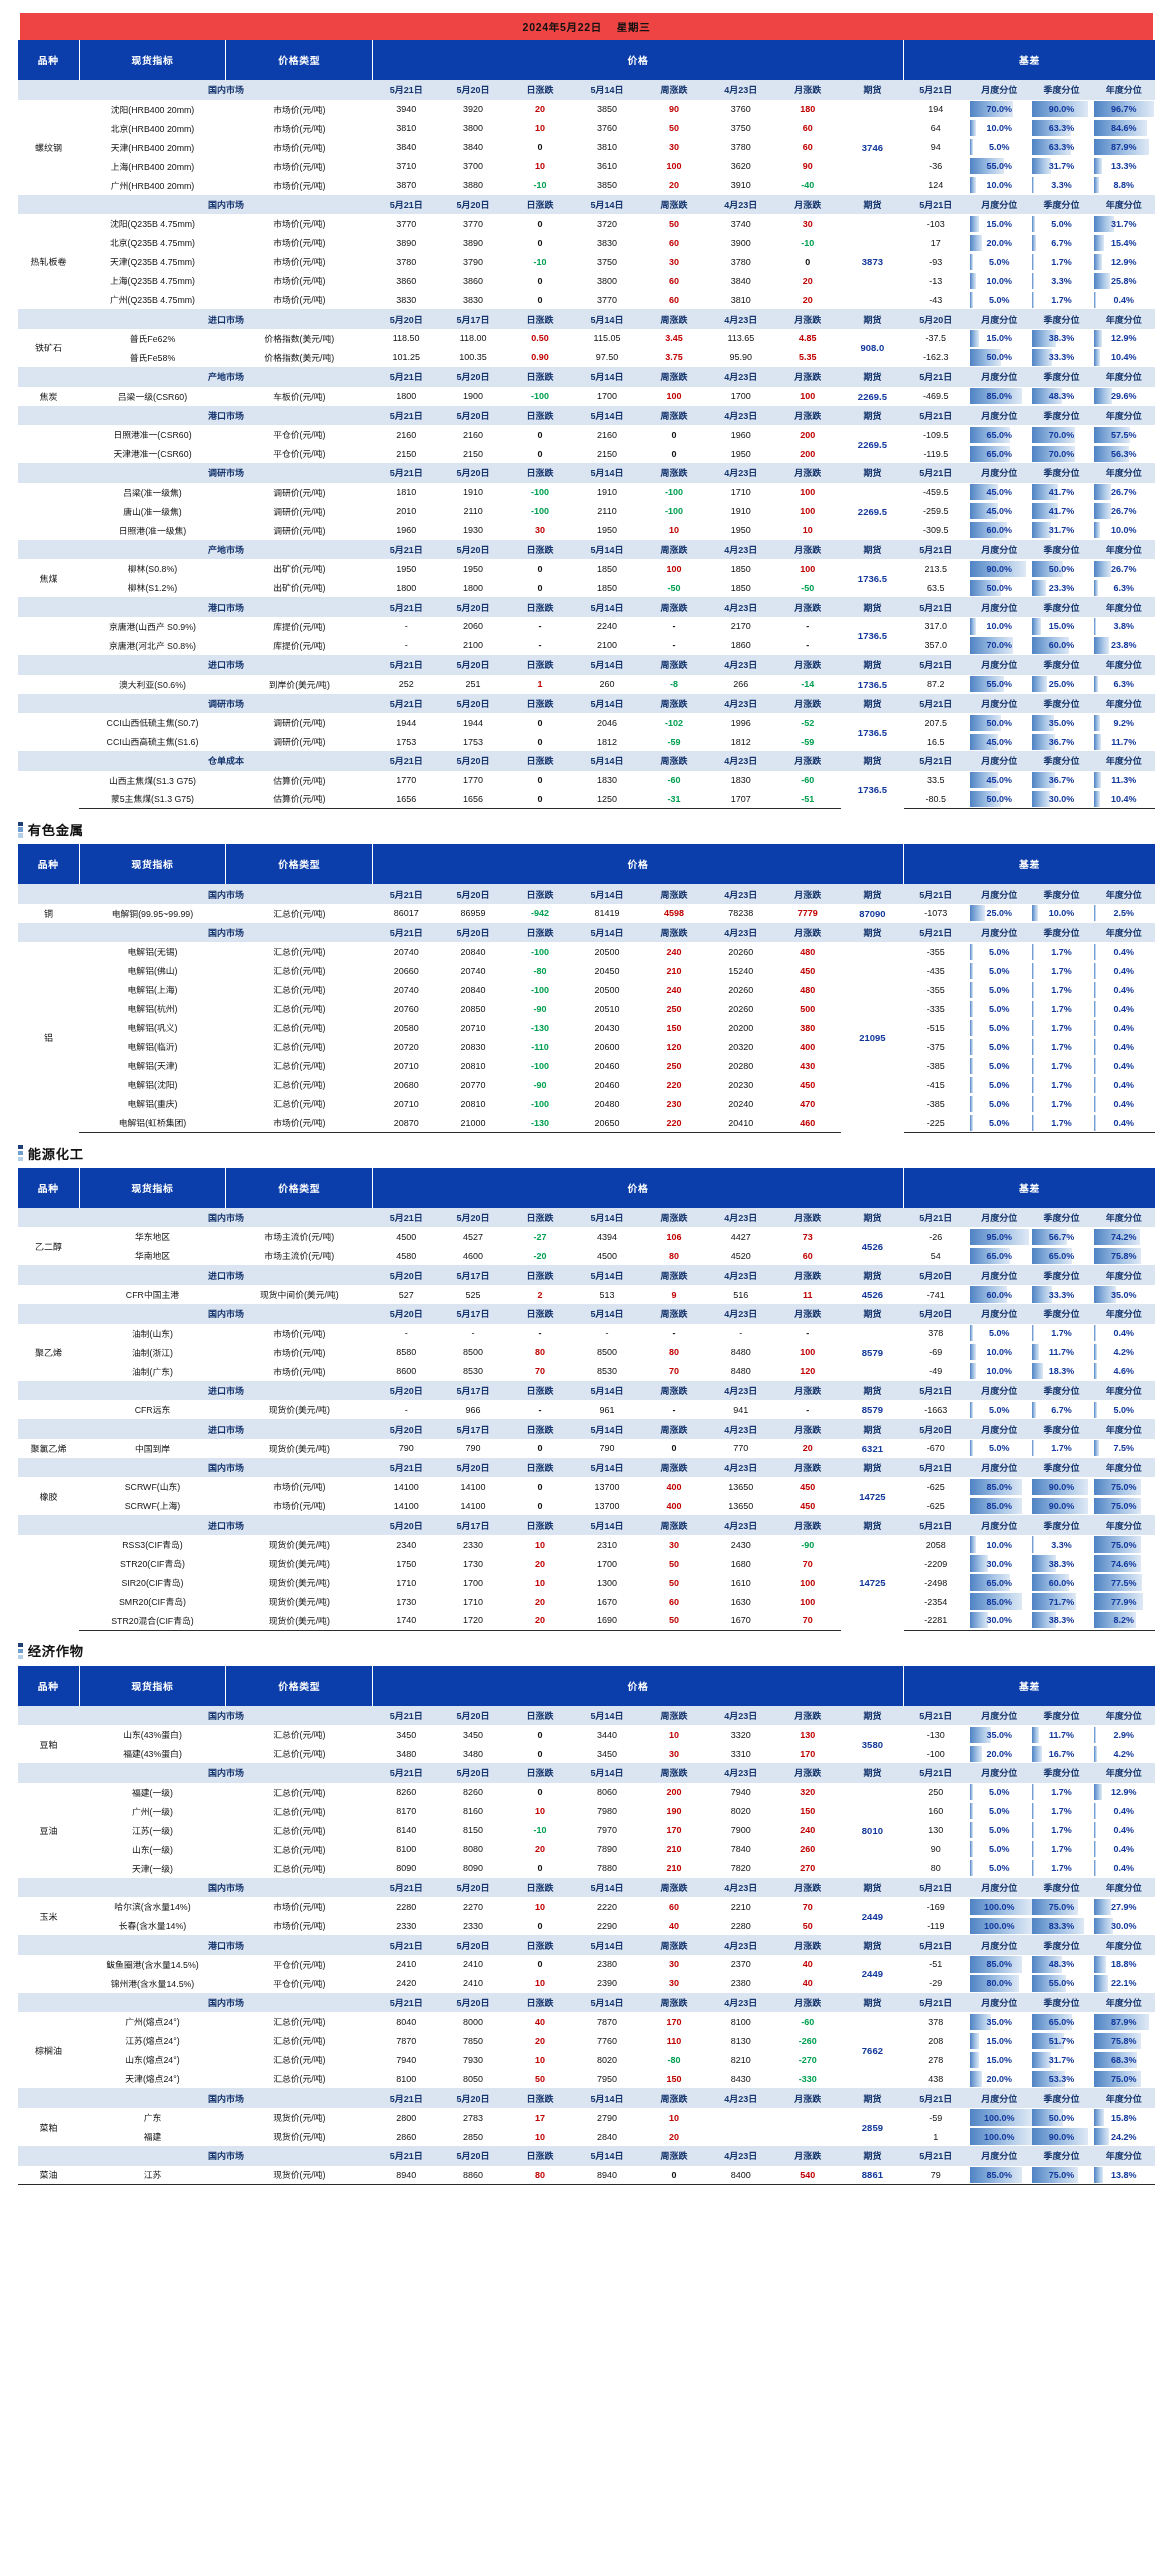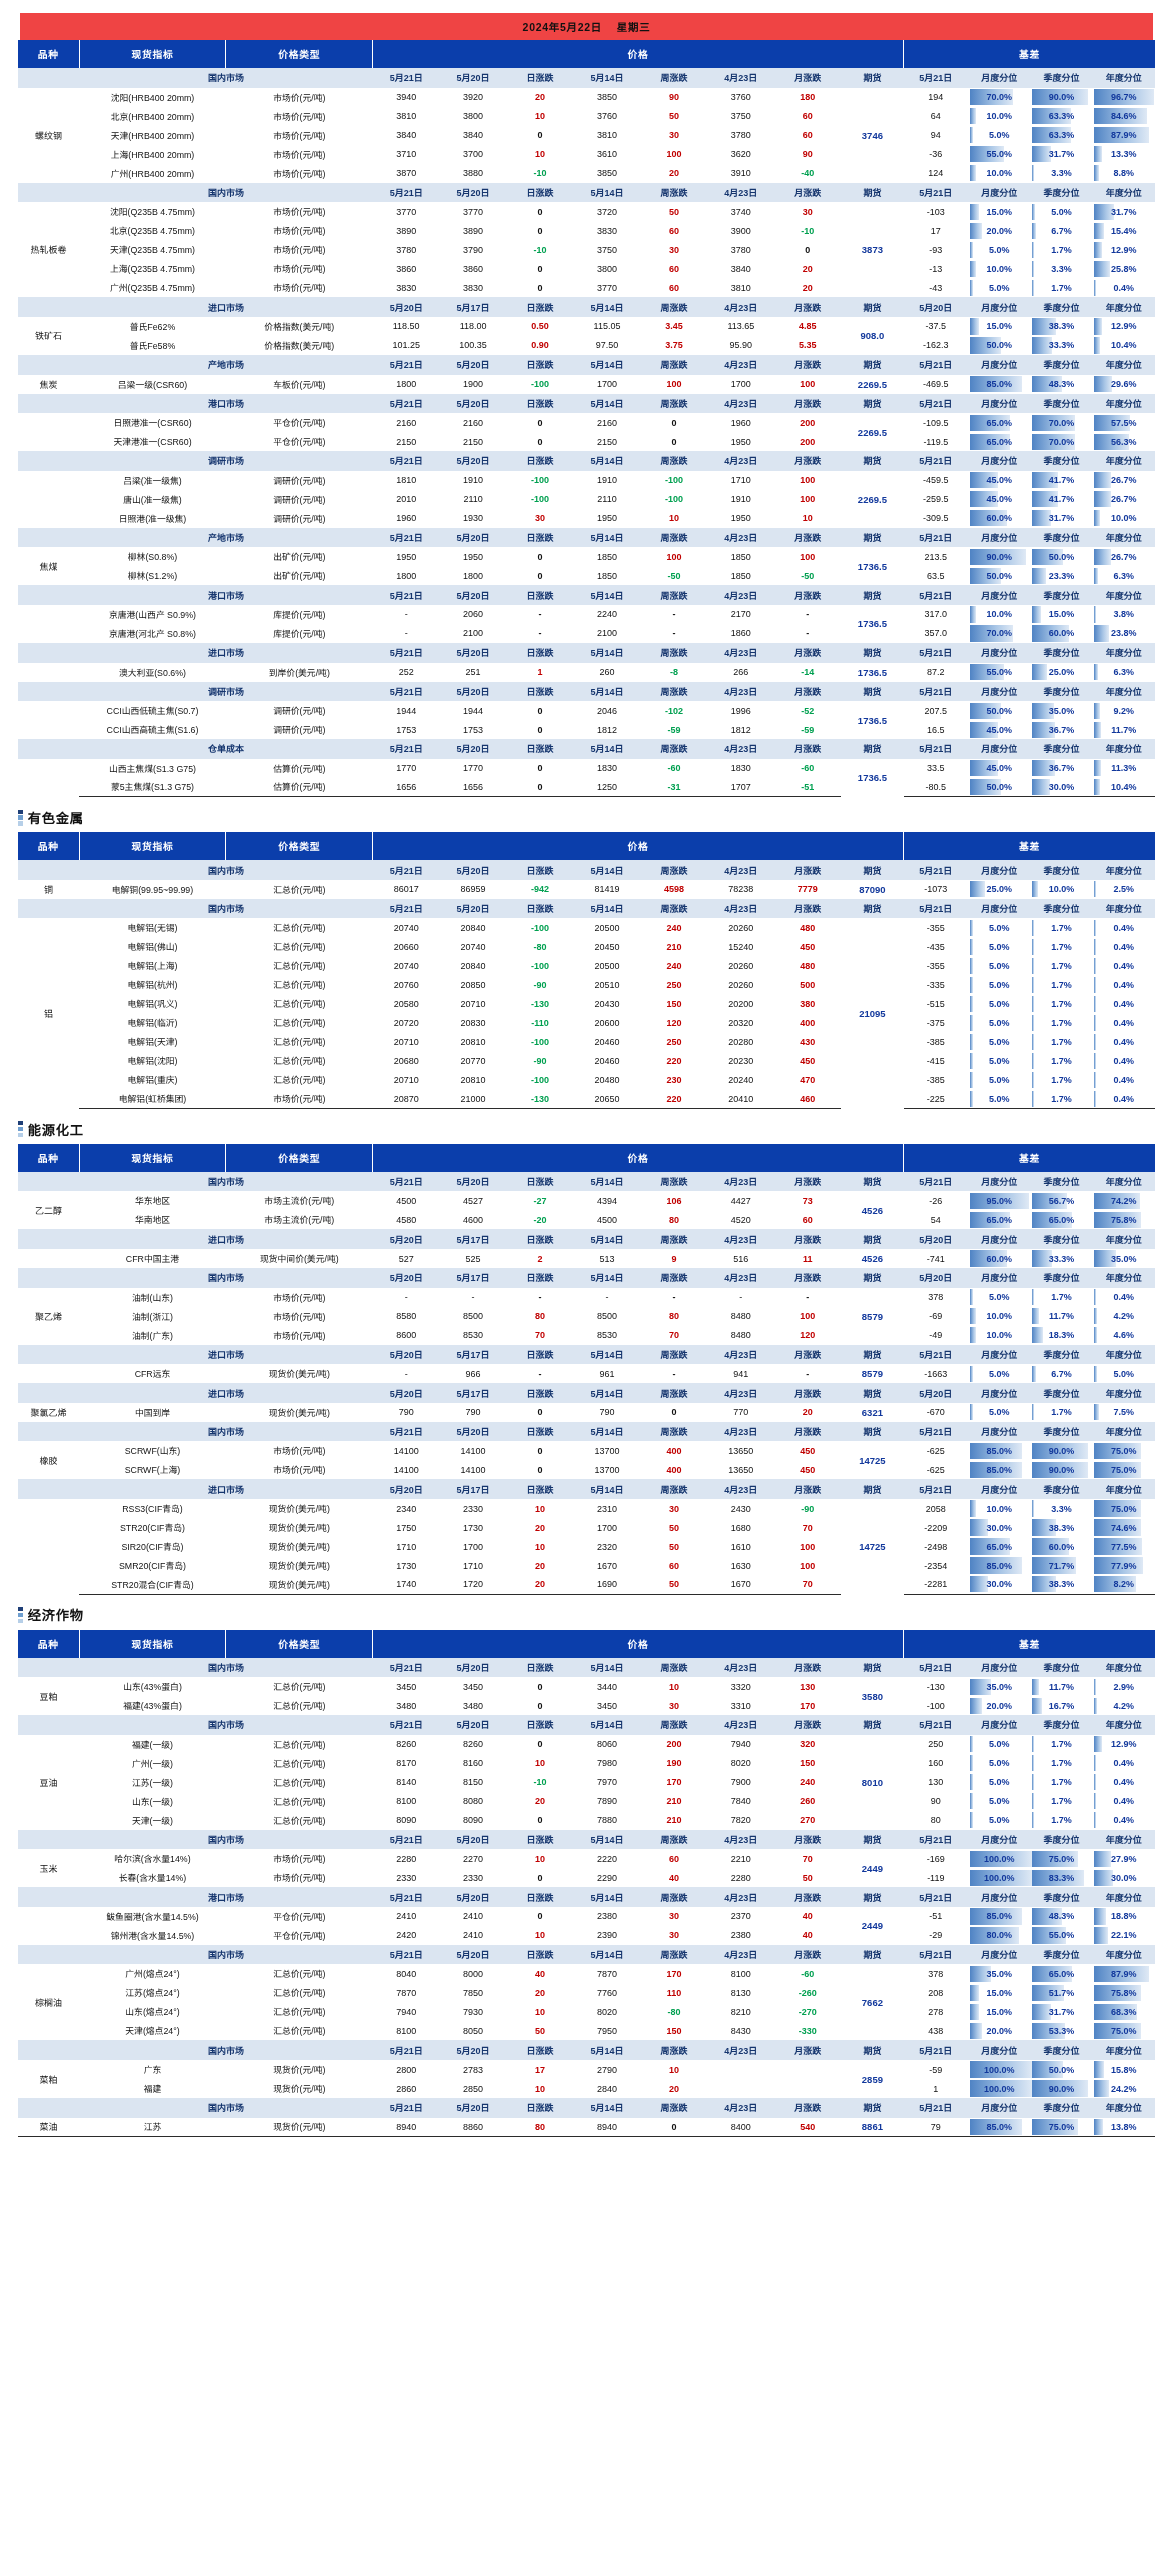--- a/index.html
+++ b/index.html
@@ -124,21 +124,21 @@
   table.mk col.c-p     { width:57px; }
   table.mk col.c-fut   { width:53px; }
   table.mk col.c-bas   { width:55px; }
   table.mk col.c-q     { width:53px; }
 
   .mk th.grp {
     background:#0b3eab;
     color:#fff;
     font-size:9.8px;
     font-weight:bold;
-    height:28px;
+    height:40px;
     text-align:center;
     border-right:1.4px solid #fff;
     letter-spacing:0.7px;
   }
   .mk th.grp:last-child { border-right:none; }
 
   .mk tr.subhead td {
     background:#dbe5f1;
     color:#15356e;
     font-weight:bold;
@@ -1401,21 +1401,21 @@
             <td class="q"><span class="bar" style="width:30%"></span><span class="v">30.0%</span></td>
             <td class="q"><span class="bar" style="width:38.3%"></span><span class="v">38.3%</span></td>
             <td class="q"><span class="bar" style="width:74.6%"></span><span class="v">74.6%</span></td>
           </tr>
           <tr>
             <td class="ind">SIR20(CIF青岛)</td>
             <td class="typ">现货价(美元/吨)</td>
             <td class="num">1710</td>
             <td class="num">1700</td>
             <td class="up">10</td>
-            <td class="num">2320</td>
+            <td class="num">1300</td>
             <td class="up">50</td>
             <td class="num">1610</td>
             <td class="up">100</td>
             <td class="num">-2498</td>
             <td class="q"><span class="bar" style="width:65%"></span><span class="v">65.0%</span></td>
             <td class="q"><span class="bar" style="width:60%"></span><span class="v">60.0%</span></td>
             <td class="q"><span class="bar" style="width:77.5%"></span><span class="v">77.5%</span></td>
           </tr>
           <tr>
             <td class="ind">SMR20(CIF青岛)</td>

